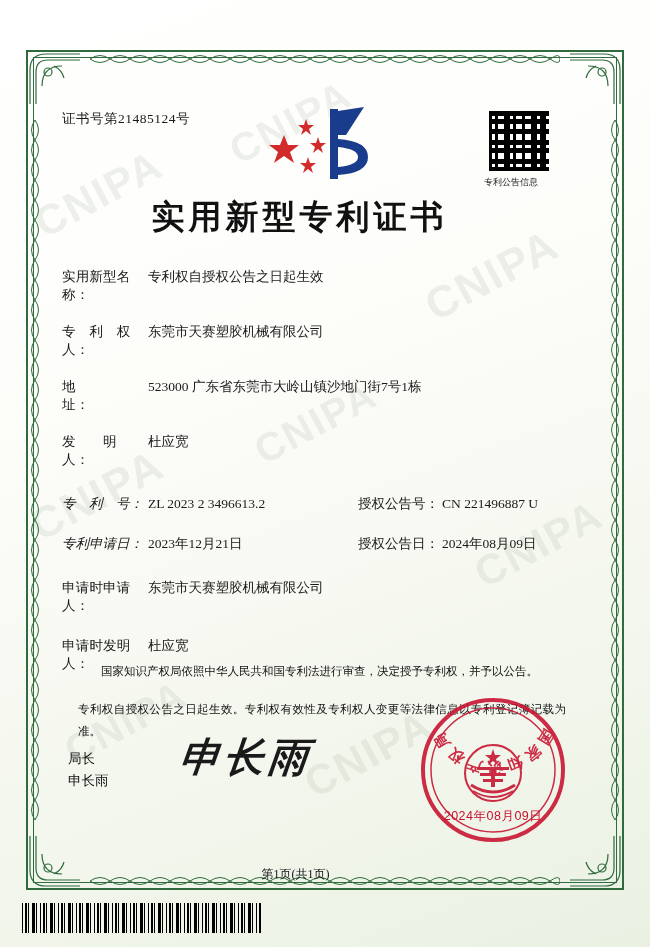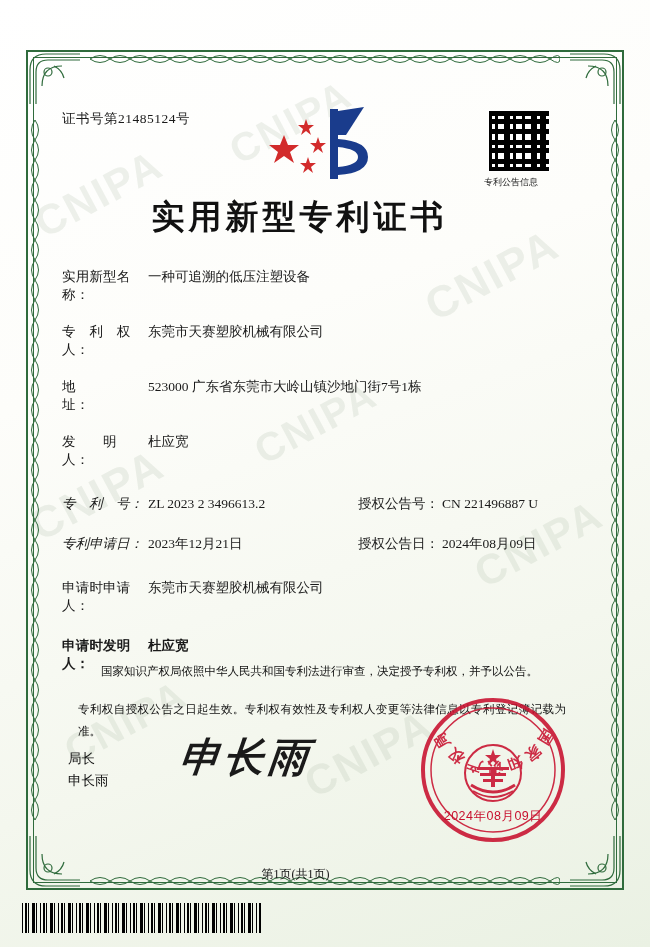--- a/index.html
+++ b/index.html
@@ -348,21 +348,21 @@
     <div class="qr"></div>
     <div class="qr-label">专利公告信息</div>
   </div>
 
   <div class="title">实用新型专利证书</div>
 
   <div class="fields">
 
     <div class="row">
       <div class="lbl">实用新型名称：</div>
-      <div class="val">一种可追溯的低压注塑设备</div>
+      <div class="val">专利权自授权公告之日起生效</div>
     </div>
 
     <div class="row">
       <div class="lbl">专　利　权　人：</div>
       <div class="val">东莞市天赛塑胶机械有限公司</div>
     </div>
 
     <div class="row">
       <div class="lbl">地　　　　　址：</div>
       <div class="val">523000 广东省东莞市大岭山镇沙地门街7号1栋</div>
@@ -393,21 +393,21 @@
         <div class="lbl3">授权公告日：</div>
         <div class="val">2024年08月09日</div>
       </div>
     </div>
 
     <div class="row" style="margin-top:26px;">
       <div class="lbl">申请时申请人：</div>
       <div class="val">东莞市天赛塑胶机械有限公司</div>
     </div>
 
-    <div class="row" style="margin-top:22px;font-weight:bold;">
+    <div class="row" style="margin-top:22px;">
       <div class="lbl">申请时发明人：</div>
       <div class="val">杜应宽</div>
     </div>
   </div>
 
   <div class="statement">
     <p class="indent">国家知识产权局依照中华人民共和国专利法进行审查，决定授予专利权，并予以公告。</p>
     <p>专利权自授权公告之日起生效。专利权有效性及专利权人变更等法律信息以专利登记簿记载为准。</p>
   </div>
 

